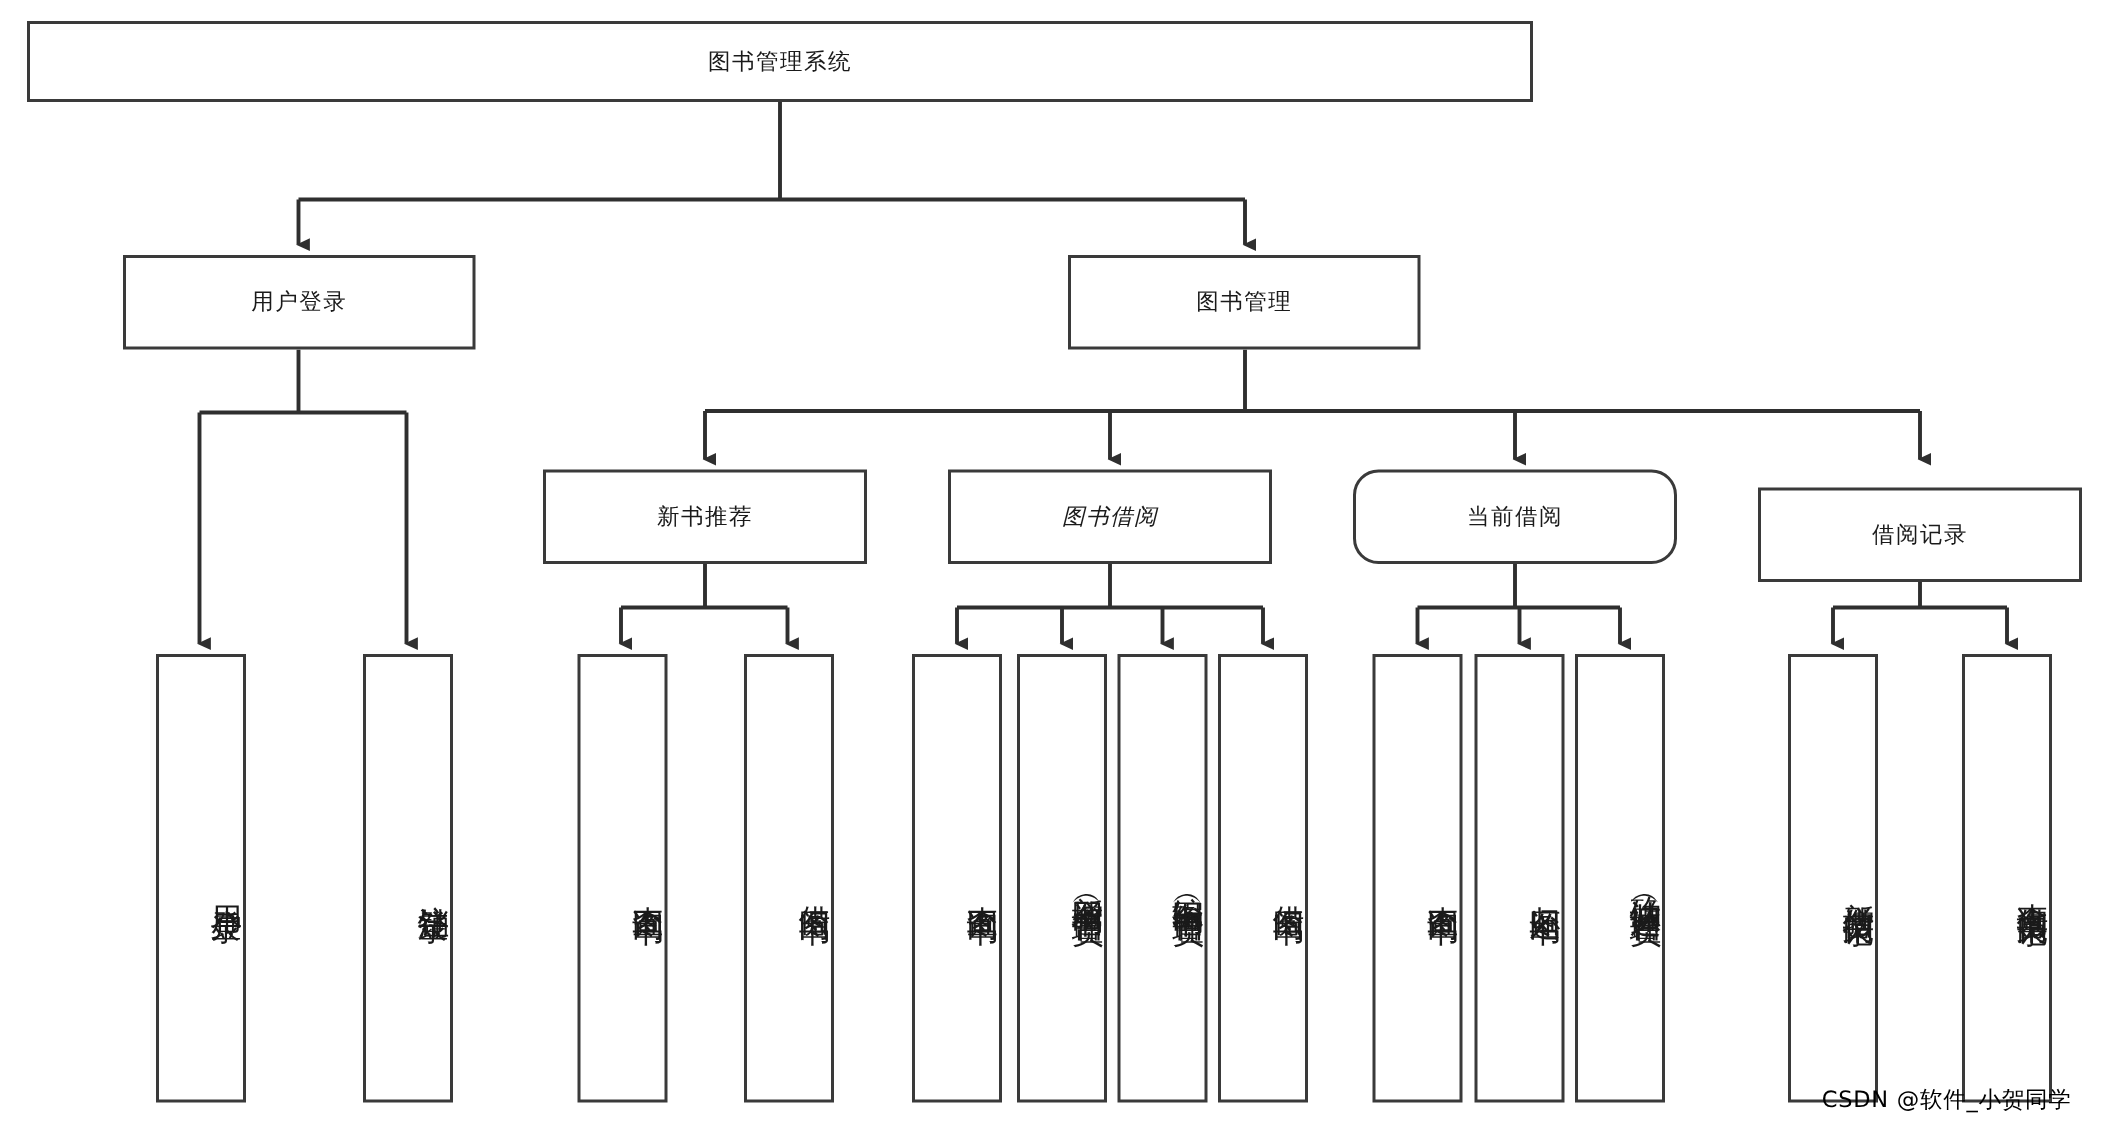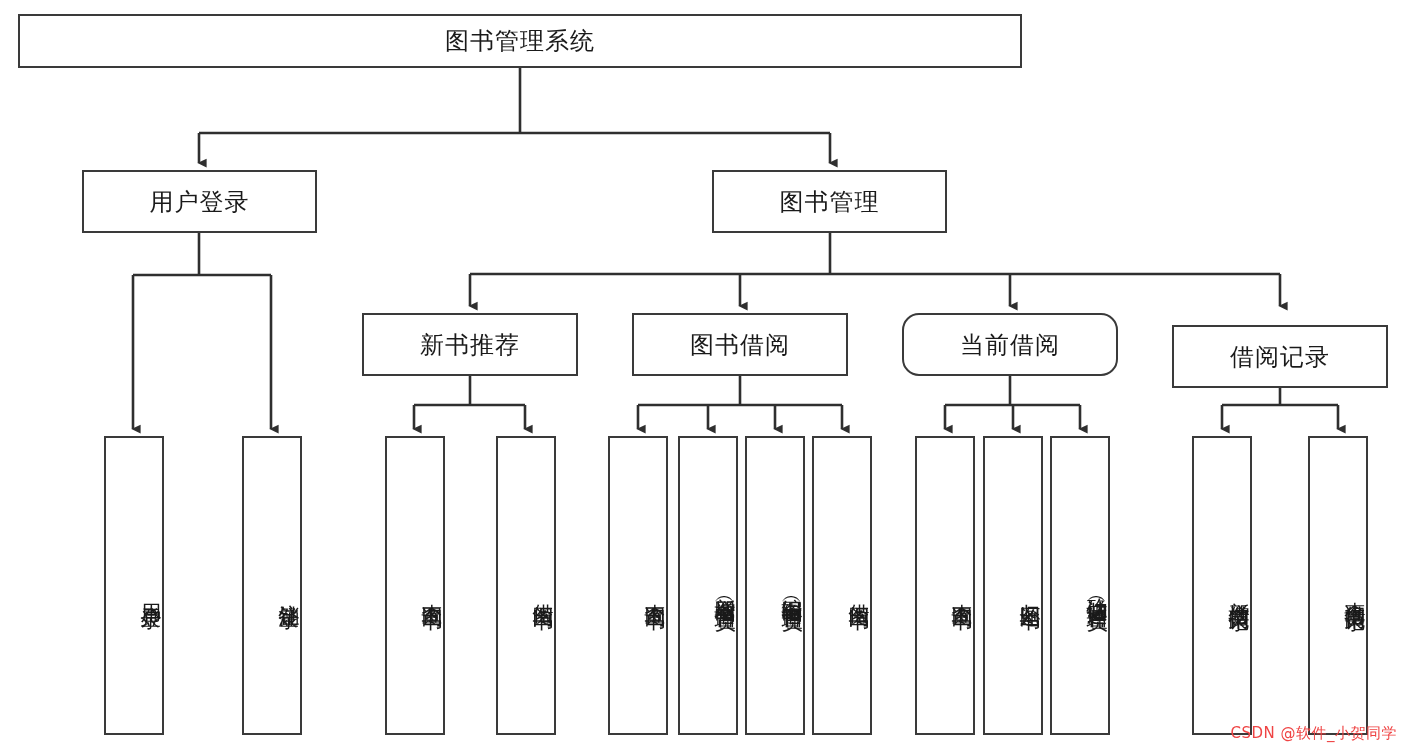--- a/index.html
+++ b/index.html
@@ -3,27 +3,27 @@
 <meta charset="utf-8">
 <style>
   html,body{margin:0;padding:0;background:#ffffff;}
   body{width:1405px;height:747px;overflow:hidden;
        font-family:"DejaVu Sans","Liberation Sans",sans-serif;}
   #stage{position:relative;width:1405px;height:747px;background:#fff;}
   svg.wires{position:absolute;left:0;top:0;width:1405px;height:747px;}
   .node{position:absolute;box-sizing:border-box;background:#ffffff;
         border:2.5px solid #3a3a3a;display:flex;align-items:center;
         justify-content:center;color:#1a1a1a;}
-  .node.h{font-size:24px;letter-spacing:1px;}
+  .node.h{font-size:15px;letter-spacing:1px;}
   .node.v{font-size:21px;letter-spacing:2px;
           writing-mode:vertical-rl;text-orientation:upright;
           align-items:flex-start;justify-content:center;padding-top:10px;
           line-height:1.05;}
   .node.v.pad{padding-top:8px;}
-  .wm{position:absolute;right:8px;bottom:4px;font-size:15px;color:#ef4444;
+  .wm{position:absolute;right:24px;bottom:4px;font-size:15px;color:#000000;
       letter-spacing:.5px;white-space:nowrap;}
 </style>
 </head>
 <body>
 
 <div id="stage">
 
   <svg class="wires" viewBox="0 0 1405 747" xmlns="http://www.w3.org/2000/svg">
     <defs>
       <marker id="ah" markerWidth="10" markerHeight="10" refX="4.6" refY="7.6" orient="auto" markerUnits="userSpaceOnUse">
@@ -73,21 +73,21 @@
       <path d="M1338,405 L1338,429" marker-end="url(#ah)"></path>
     </g>
   </svg>
 
   <div class="node h" style="left:18px;top:14px;width:1004px;height:54px;">图书管理系统</div>
 
   <div class="node h" style="left:82px;top:170px;width:235px;height:63px;">用户登录</div>
   <div class="node h" style="left:362px;top:313px;width:216px;height:63px;">新书推荐</div>
 
   <div class="node h" style="left:712px;top:170px;width:235px;height:63px;">图书管理</div>
-  <div class="node h" style="left:632px;top:313px;width:216px;height:63px;">图书借阅</div>
+  <div class="node h" style="left:632px;top:313px;width:216px;height:63px;font-style:italic;">图书借阅</div>
   <div class="node h" style="left:902px;top:313px;width:216px;height:63px;border-radius:17px;">当前借阅</div>
   <div class="node h" style="left:1172px;top:313px;width:216px;height:63px;margin-top:12px;">借阅记录</div>
 
   <div class="node v" style="left:104px;top:436px;width:60px;height:299px;">用户登录</div>
   <div class="node v" style="left:242px;top:436px;width:60px;height:299px;">注销登录</div>
 
   <div class="node v" style="left:385px;top:436px;width:60px;height:299px;">查询图书</div>
   <div class="node v" style="left:496px;top:436px;width:60px;height:299px;">借阅图书</div>
 
   <div class="node v" style="left:608px;top:436px;width:60px;height:299px;">查询图书</div>

